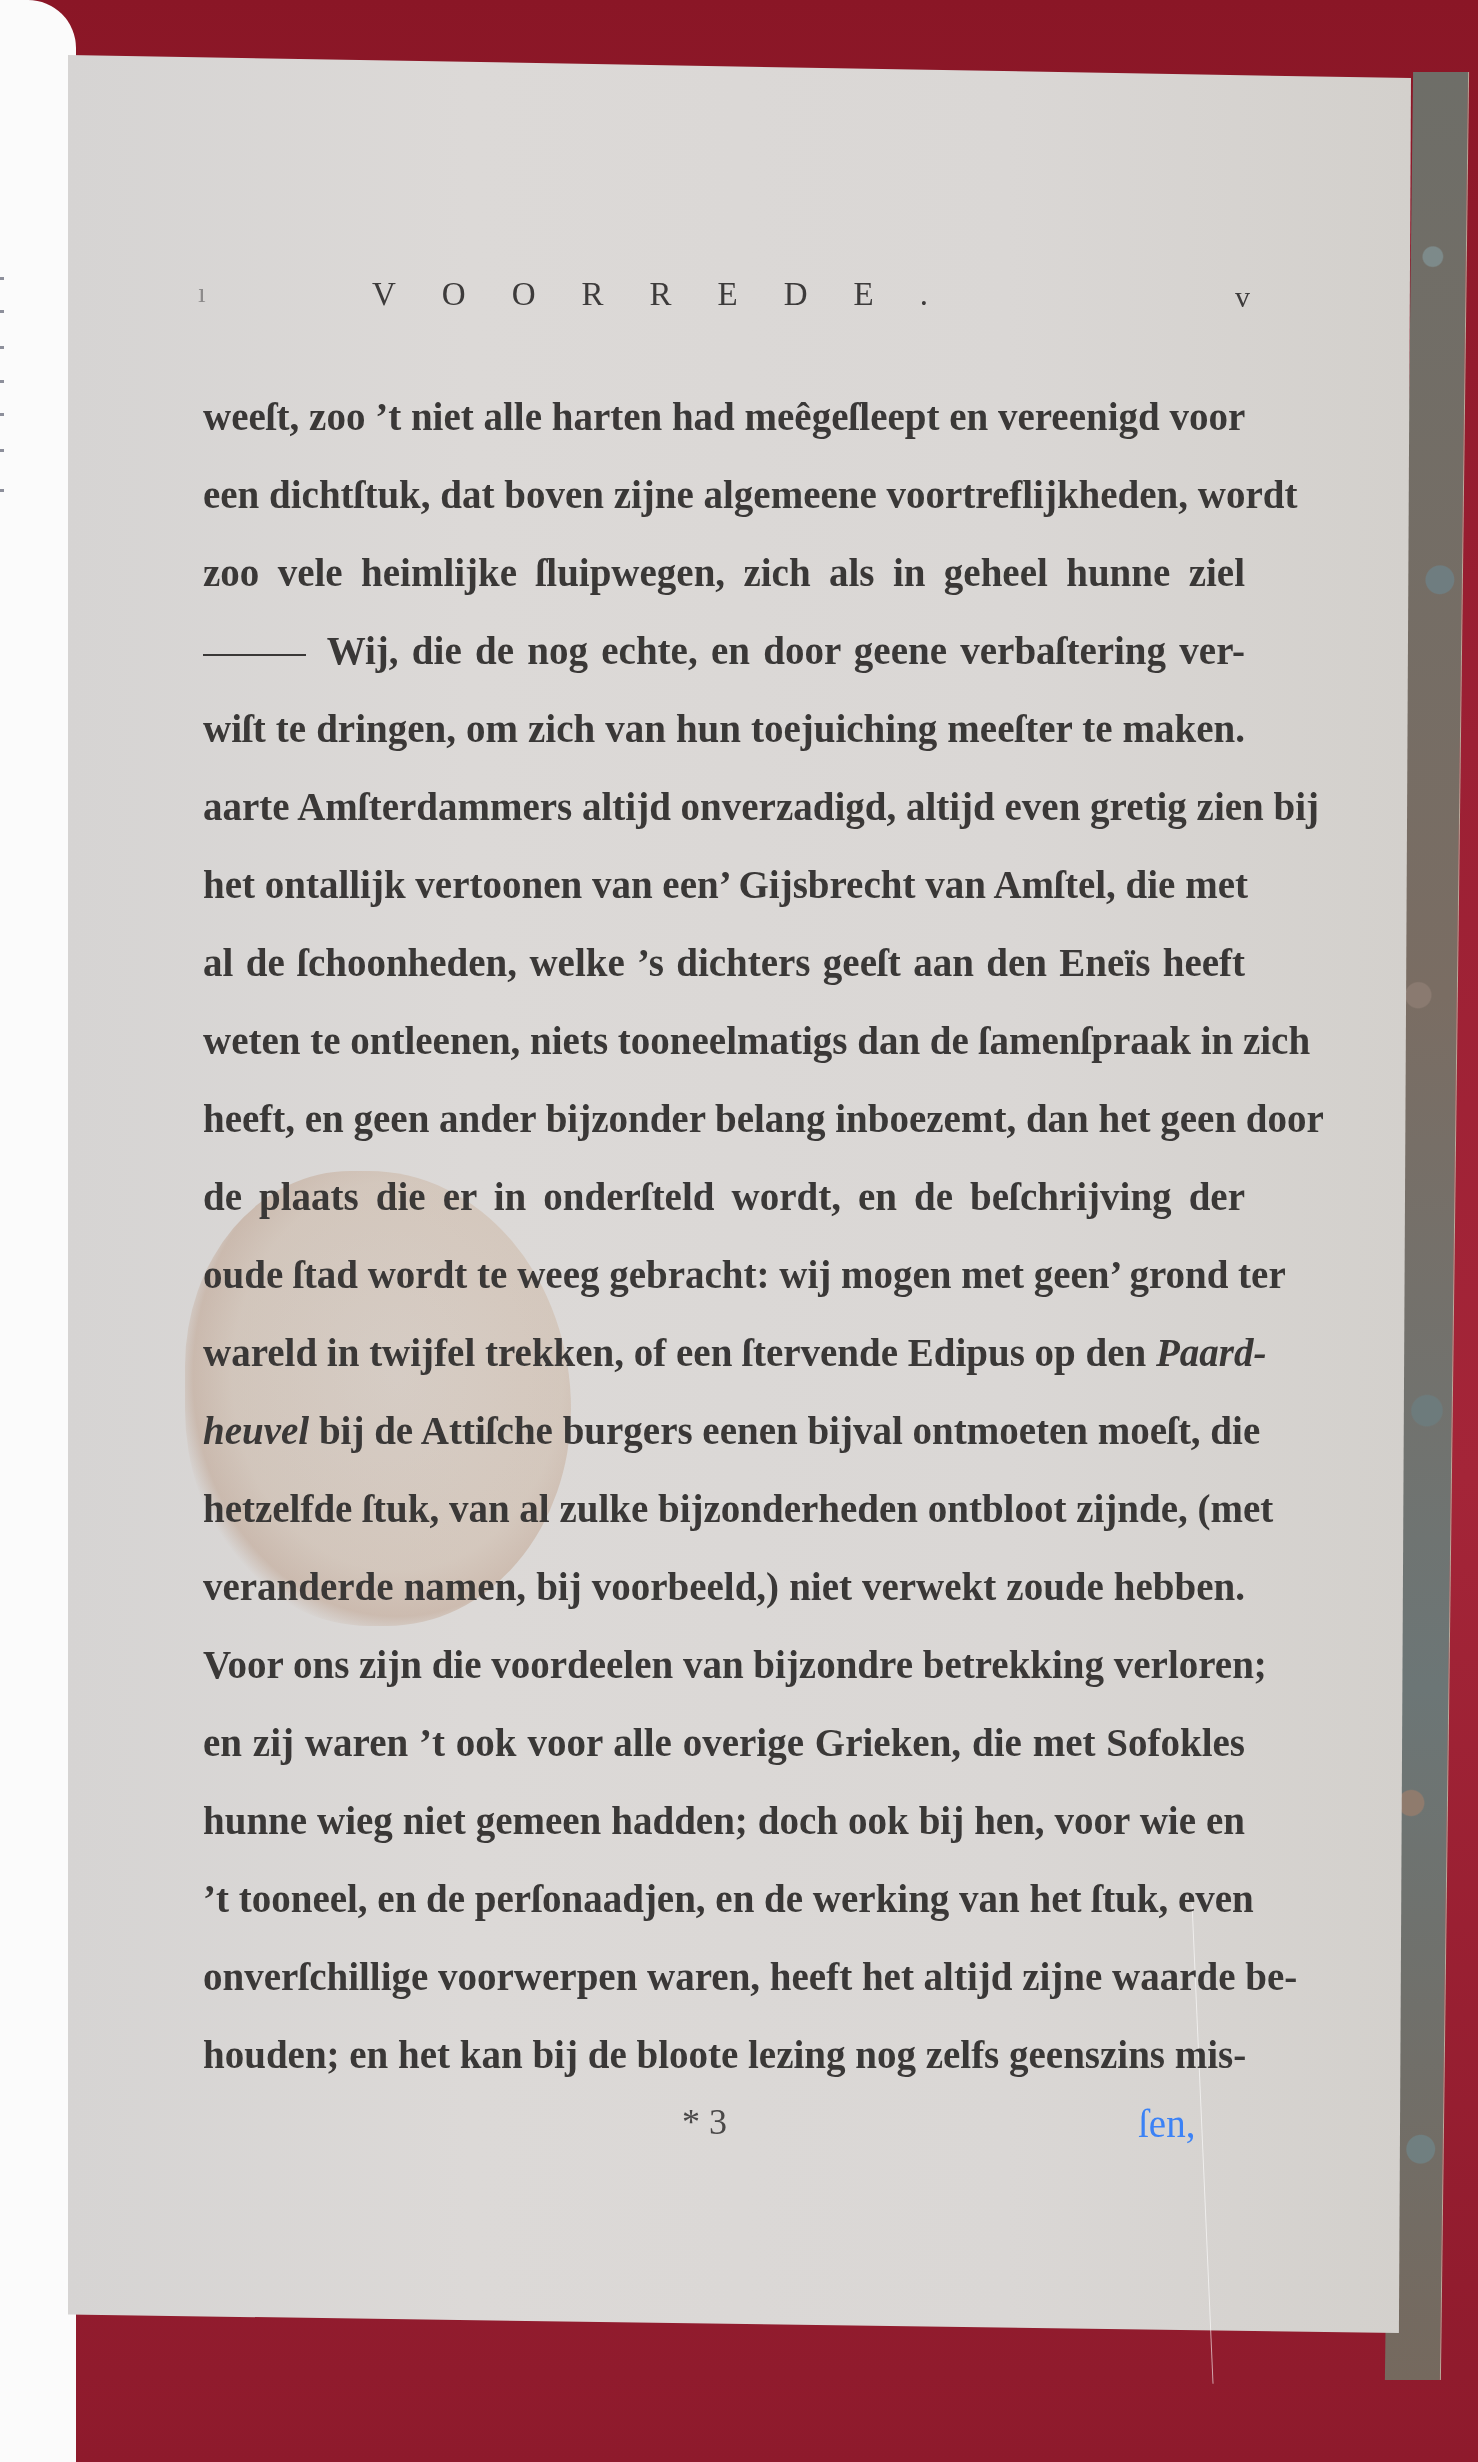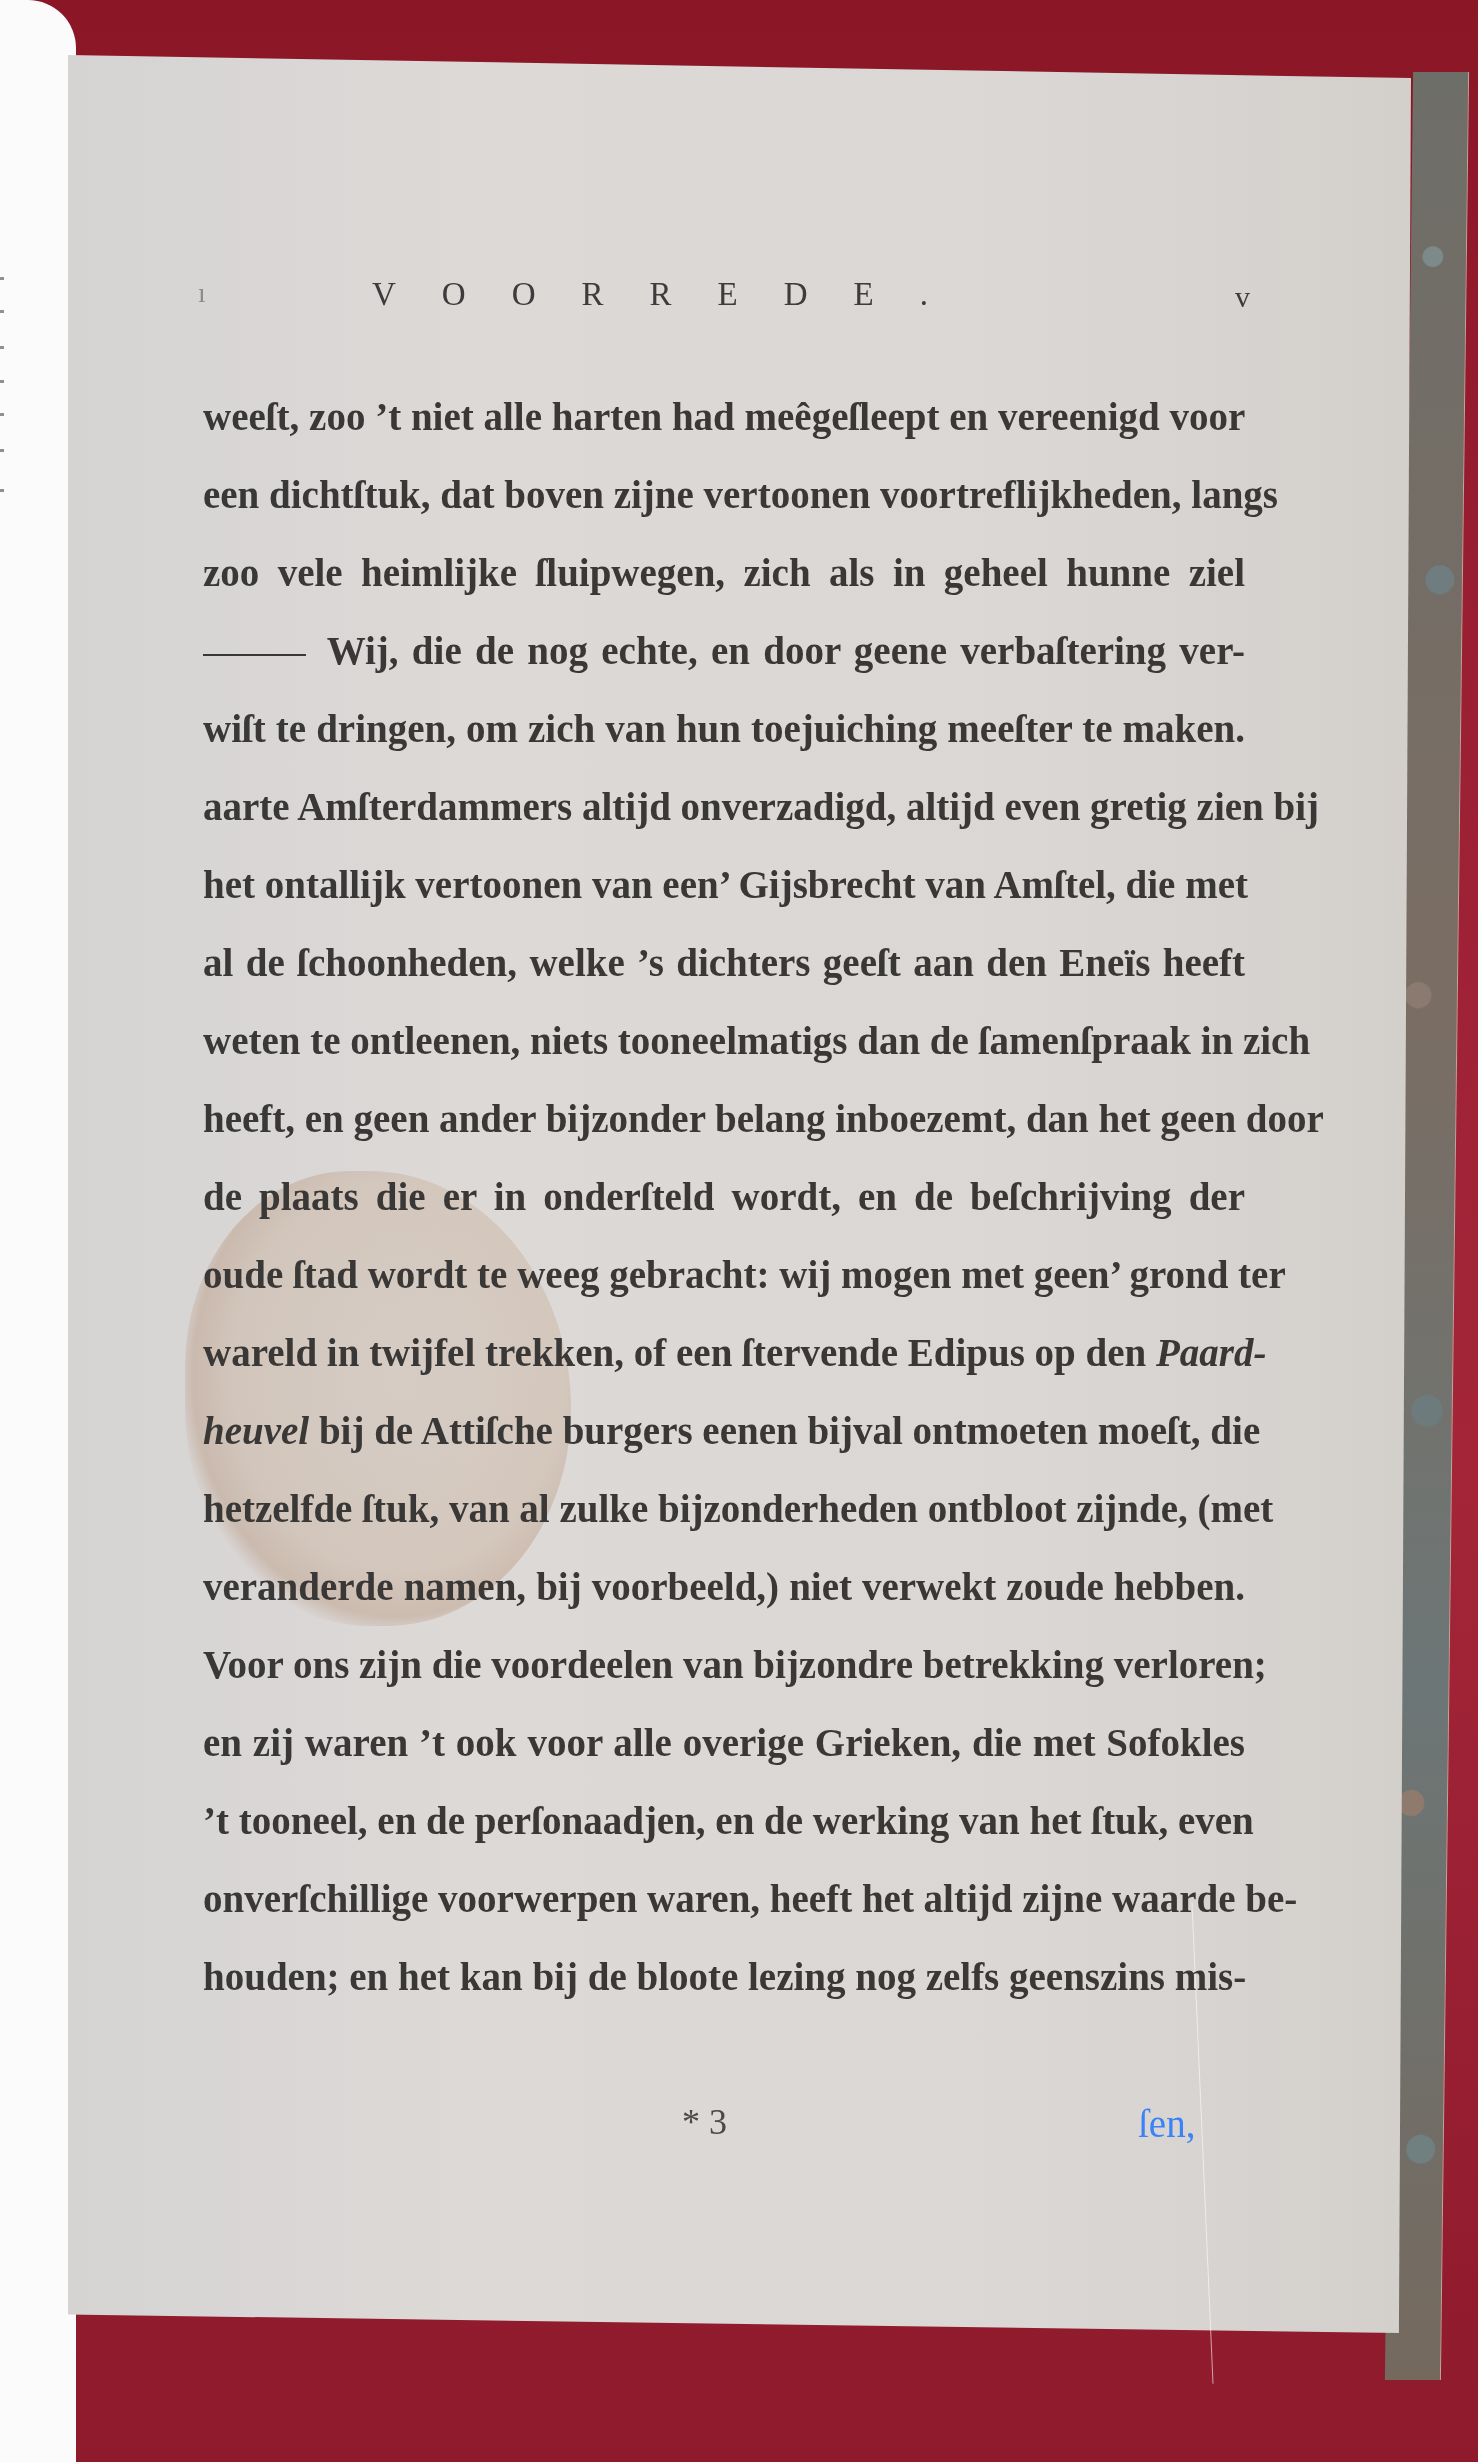--- a/index.html
+++ b/index.html
@@ -83,37 +83,38 @@
 <div class="crease"></div>
 
 <div class="running-head">
   <span class="rh-mark">ı</span>
   <span class="rh-title">VOORREDE.</span>
   <span class="rh-folio">v</span>
 </div>
 
 <div class="text-block">
   <span class="line">weeſt, zoo ’t niet alle harten had meêgeſleept en vereenigd voor</span>
-  <span class="line">een dichtſtuk, dat boven zijne vertoonen voortreflijkheden, langs</span>
+  <span class="line">een dichtſtuk, dat boven zijne algemeene voortreflijkheden, wordt</span>
   <span class="line">zoo vele heimlijke ſluipwegen, zich als in geheel hunne ziel</span>
   <span class="line indent-dash"><span class="dash"></span><span>Wij, die de nog echte, en door geene verbaſtering ver-</span></span>
   <span class="line">wiſt te dringen, om zich van hun toejuiching meeſter te maken.</span>
   <span class="line">aarte Amſterdammers altijd onverzadigd, altijd even gretig zien bij</span>
   <span class="line">het ontallijk vertoonen van een’ Gijsbrecht van Amſtel, die met</span>
   <span class="line">al de ſchoonheden, welke ’s dichters geeſt aan den Eneïs heeft</span>
   <span class="line">weten te ontleenen, niets tooneelmatigs dan de ſamenſpraak in zich</span>
   <span class="line">heeft, en geen ander bijzonder belang inboezemt, dan het geen door</span>
   <span class="line">de plaats die er in onderſteld wordt, en de beſchrijving der</span>
   <span class="line">oude ſtad wordt te weeg gebracht: wij mogen met geen’ grond ter</span>
   <span class="line"><span>wareld in twijfel trekken, of een ſtervende Edipus op den</span> <em>Paard-</em></span>
   <span class="line"><em>heuvel</em> <span>bij de Attiſche burgers eenen bijval ontmoeten moeſt, die</span></span>
   <span class="line">hetzelfde ſtuk, van al zulke bijzonderheden ontbloot zijnde, (met</span>
   <span class="line">veranderde namen, bij voorbeeld,) niet verwekt zoude hebben.</span>
   <span class="line">Voor ons zijn die voordeelen van bijzondre betrekking verloren;</span>
   <span class="line">en zij waren ’t ook voor alle overige Grieken, die met Sofokles</span>
+  <span class="line">hunne wieg niet gemeen hadden; doch ook bij hen, voor wie en</span>
   <span class="line">’t tooneel, en de perſonaadjen, en de werking van het ſtuk, even</span>
   <span class="line">onverſchillige voorwerpen waren, heeft het altijd zijne waarde be-</span>
   <span class="line">houden; en het kan bij de bloote lezing nog zelfs geenszins mis-</span>
 </div>
 
 <div class="signature">* 3</div>
 <div class="catchword">ſen,</div>
 
 
 </body></html>

